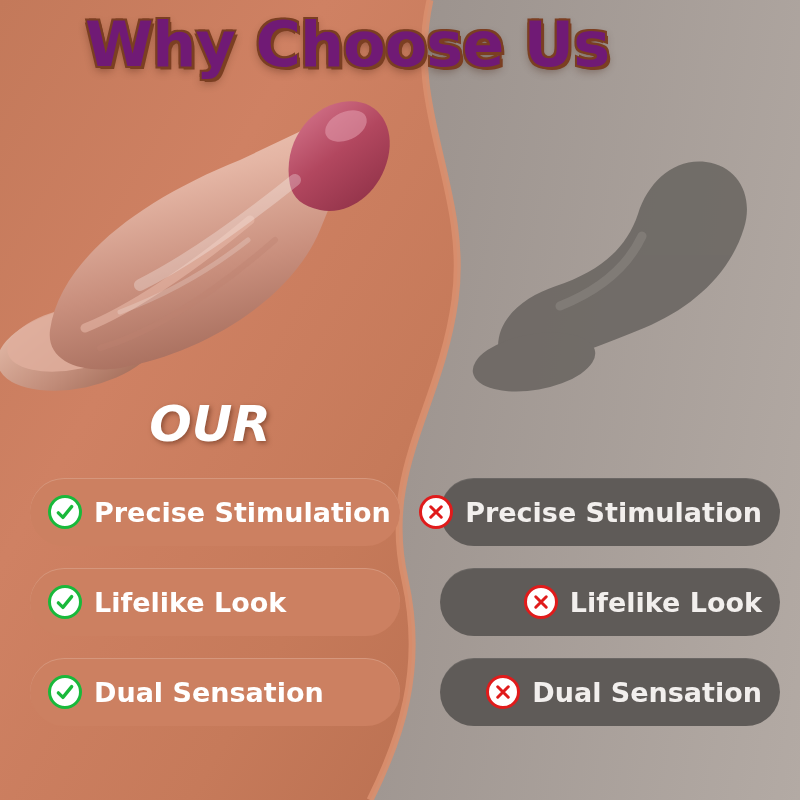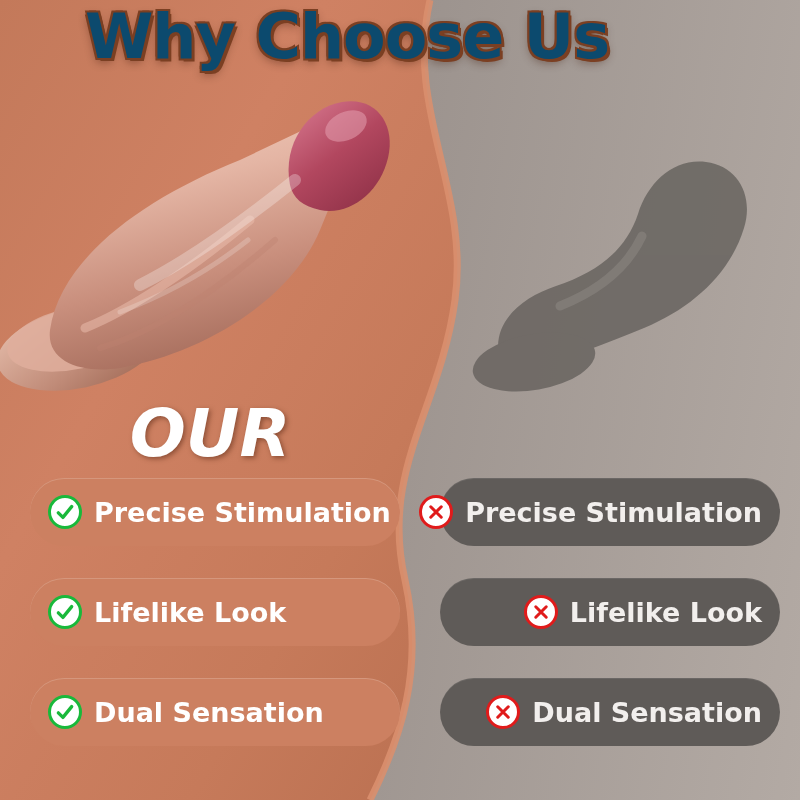--- a/index.html
+++ b/index.html
@@ -28,27 +28,27 @@
   }
   .divider {
     position: absolute; top: 0; left: 0; width: 500px; height: 800px;
     pointer-events: none;
   }
   .divider svg { display: block; }
 
   
   .title {
     position: absolute;
-    top: 0; left: 0; width: 694px;
+    top: 8px; left: 0; width: 694px;
     text-align: center;
     font-family: "DejaVu Sans", sans-serif;
     font-weight: bold;
     font-size: 62px;
     letter-spacing: -1px;
-    color: #0c4a6e;
+    color: #701a75;
     text-shadow:
       3px 3px 0 #7b3f22,
       -2px -2px 0 #7b3f22,
       2px -2px 0 #7b3f22,
       -2px 2px 0 #7b3f22,
       0 4px 10px rgba(60,25,10,.45);
   }
 
   
   .product-left {
@@ -61,40 +61,40 @@
     left: 430px; top: 110px;
     width: 340px; height: 290px;
   }
 
   
   .col-heading {
     position: absolute;
     font-family: "DejaVu Sans", sans-serif;
     font-weight: bold;
     font-style: italic;
-    font-size: 66px;
+    font-size: 50px;
   }
   .col-heading.our {
     left: 0; width: 420px; top: 395px;
     text-align: center;
     color: #ffffff;
     text-shadow: 2px 2px 5px rgba(90,40,20,.55);
   }
   .col-heading.other {
     left: 420px; width: 380px; top: 395px;
     text-align: center;
     color: #4e4a47;
     text-shadow: 1px 1px 2px rgba(255,255,255,.25);
   }
 
   
   .pills {
     position: absolute;
     display: flex; flex-direction: column;
-    gap: 32px;
+    gap: 22px;
   }
   .pills.left  { left: 30px;  top: 478px; width: 370px; }
   .pills.right { left: 440px; top: 478px; width: 340px; }
 
   .pill {
     display: flex; align-items: center;
     gap: 12px;
     height: 68px;
     border-radius: 34px;
     padding: 0 18px;

